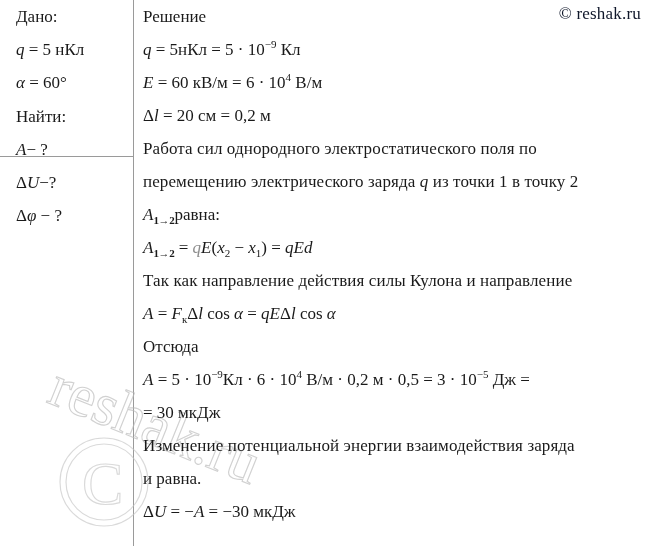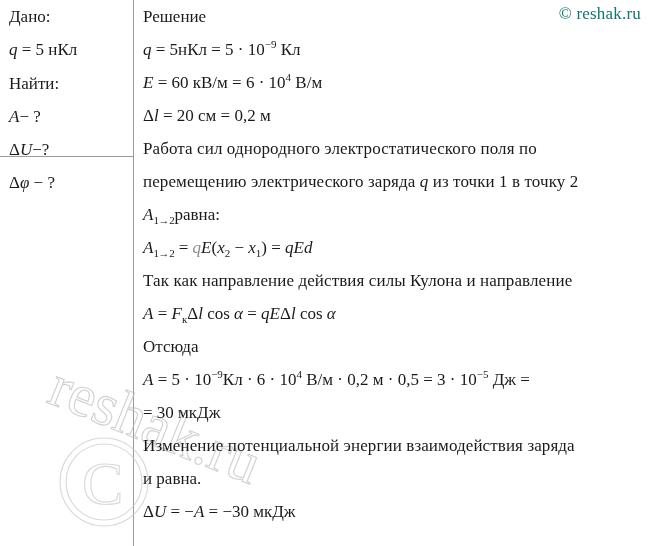--- a/index.html
+++ b/index.html
@@ -21,21 +21,21 @@
     overflow: hidden;
   }
 
   
   .wm-corner {
     position: absolute;
     top: 4px;
     right: 8px;
     font-family: "Liberation Serif", "DejaVu Serif", serif;
     font-size: 17px;
-    color: #0f766e;
+    color: #0f172a;
     white-space: nowrap;
     letter-spacing: .2px;
     z-index: 6;
   }
 
   .wm-big {
     position: absolute;
     left: 38px;
     top: 370px;
     width: 330px;
@@ -103,21 +103,21 @@
     z-index: 5;
   }
 
   .line {
     height: 33px;
     line-height: 33px;
     font-size: 17px;
     white-space: nowrap;
     overflow: visible;
   }
-  .col-left .line { padding-left: 9px; }
+  .col-left .line { padding-left: 16px; }
   .col-right .line { padding-left: 9px; }
 
   
   .col-left .gap-rule { height: 1px; }
 
   .ital { font-style: italic; }
   .rom  { font-style: normal; }
   .grey { color: #8d8d8d; }
 
   sup.exp {
@@ -131,20 +131,21 @@
     vertical-align: sub;
     line-height: 0;
     font-style: normal;
   }
   .arrowsub {
     font-size: 11px;
     vertical-align: sub;
     line-height: 0;
     font-style: normal;
     letter-spacing: -.3px;
+    font-weight: bold;
   }
   .thin { letter-spacing: .1px; }
 </style>
 </head>
 <body>
 
 <div id="page">
 
   <div class="wm-corner">© reshak.ru</div>
 
@@ -164,20 +165,23 @@
   <div class="vrule"></div>
   <div class="hrule"></div>
 
   <div class="col-left">
 
     <div class="line rom">Дано:</div>
 
     <div class="line">
       <span class="ital">q</span> = 5&nbsp;<span class="rom">нКл</span>
     </div>
+    <div class="line">
+      <span class="ital">α</span> = 60°
+    </div>
 
     <div class="gap-rule"></div>
 
     <div class="line rom">Найти:</div>
 
     <div class="line">
       <span class="ital">A</span>− ?
     </div>
     <div class="line">
       <span class="rom">Δ</span><span class="ital">U</span>−?

